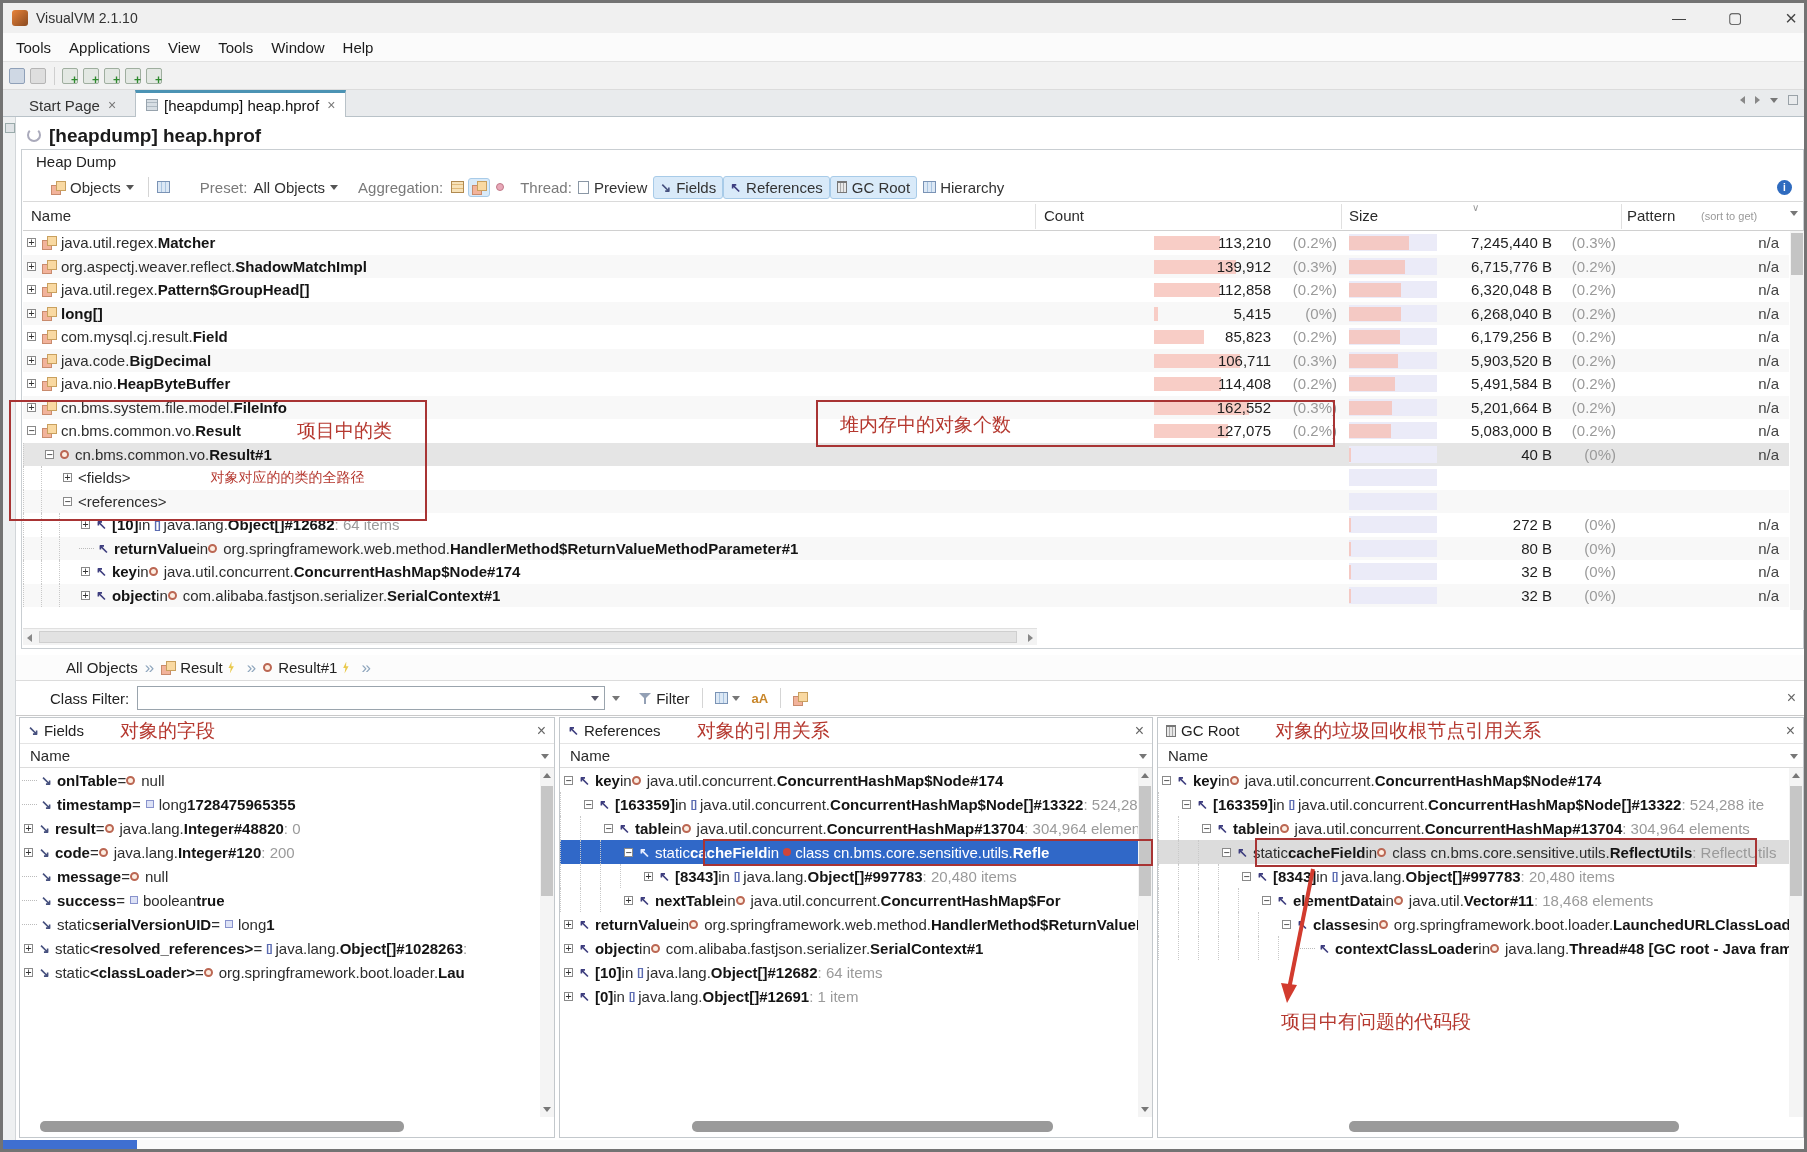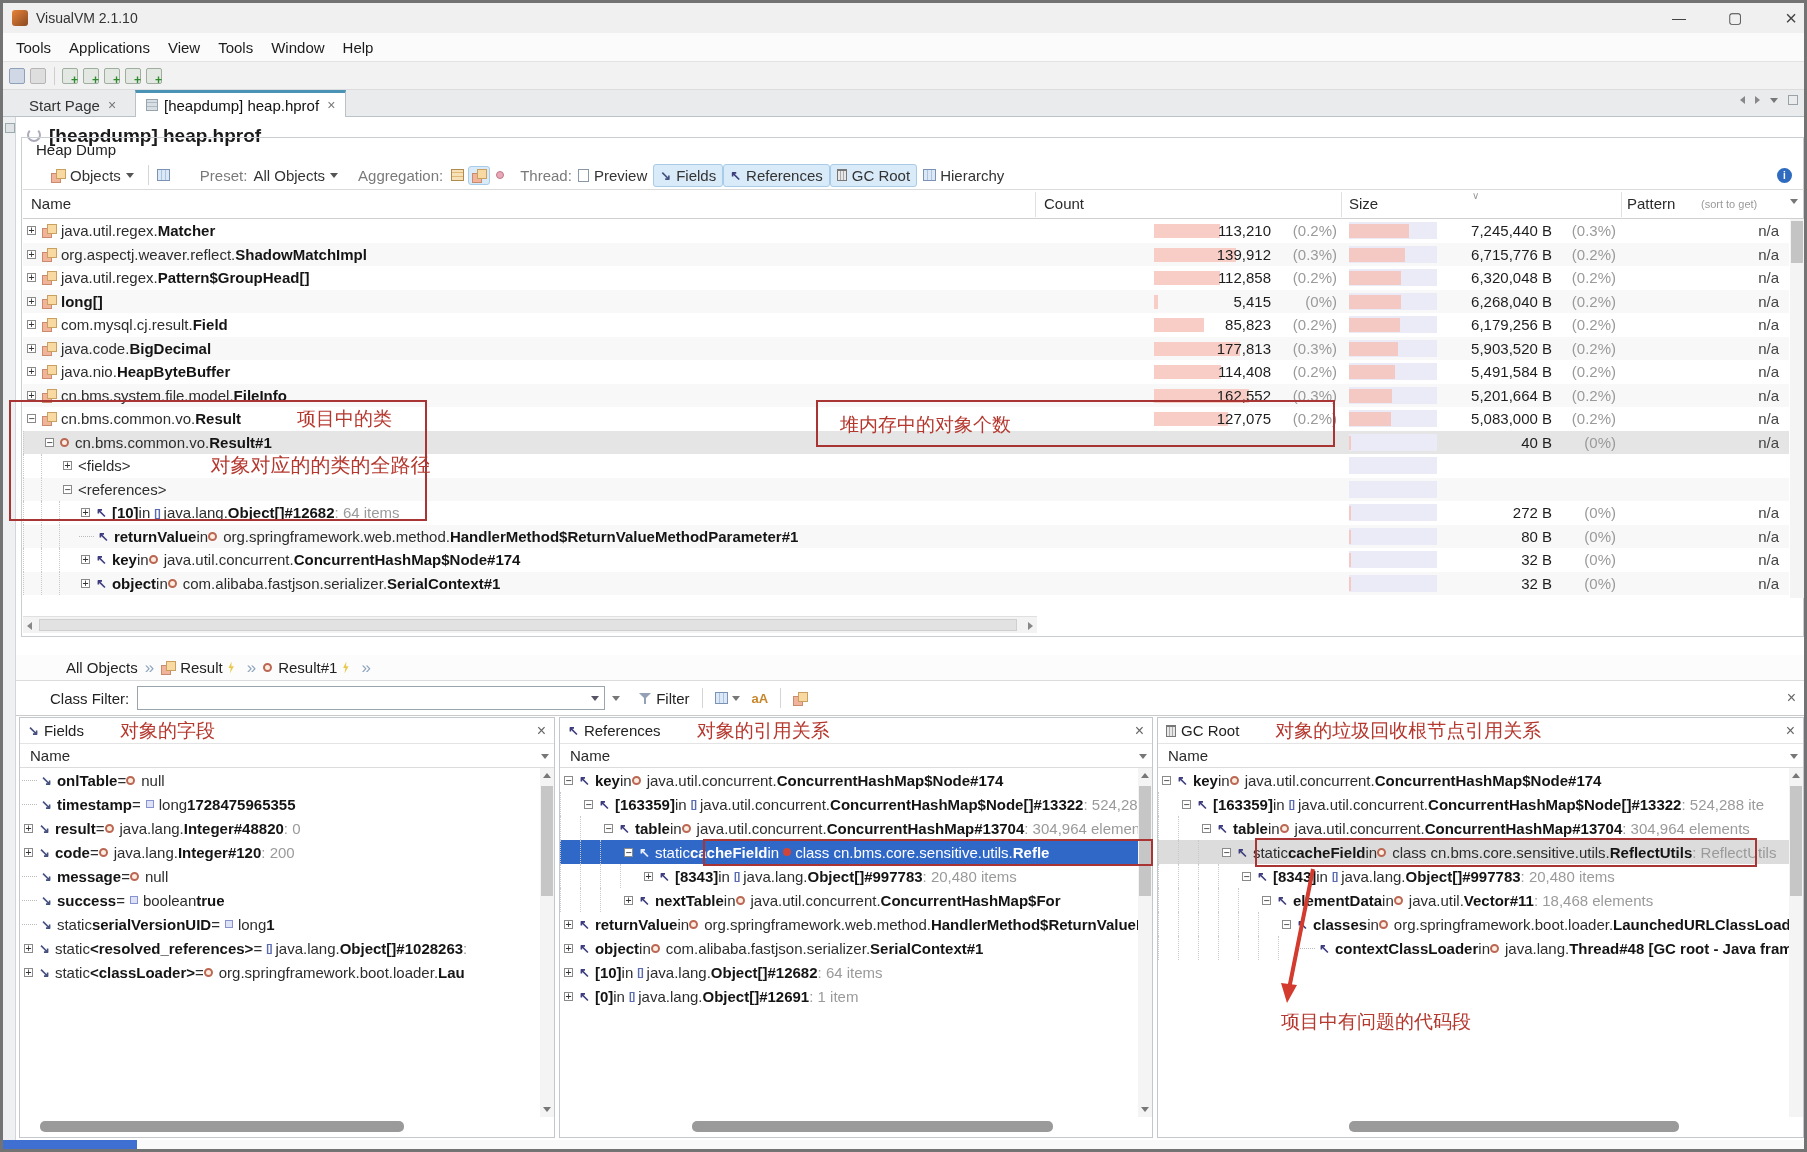--- a/index.html
+++ b/index.html
@@ -35,21 +35,21 @@
 
   #leftstrip { position:absolute; left:0; top:114px; width:13px; height:1023px; background:#eef0f1; border-right:1px solid #d2d6d9; }
   #leftstrip::before { content:""; position:absolute; left:2px; top:6px; width:8px; height:8px; border:1px solid #9aa; background:#dfe3e6; }
 
   #content { position:absolute; left:13px; top:114px; width:1794px; height:1023px; background:#fff; }
   
 
   #heading { position:absolute; left:33px; top:8px; font-size:19px; font-weight:bold; color:#1a1a1a; }
   #spinner { position:absolute; left:11px; top:11px; width:14px; height:14px; border:2px solid #aab; border-top-color:transparent; border-radius:50%; }
 
-  #groupbox { position:absolute; left:5px; top:20px; width:1783px; height:500px; border:1px solid #c9ced2; }
+  #groupbox { position:absolute; left:5px; top:32px; width:1783px; height:500px; border:1px solid #c9ced2; }
   #hd-label { position:absolute; left:14px; top:3px; font-size:15px; color:#222; }
   #hd-toolbar { position:absolute; left:1px; top:23px; width:1781px; height:29px; border-bottom:1px solid #dadada; display:flex; align-items:center; font-size:15px; color:#333; }
   .tb-lab { color:#7a7a7a; }
   .tb-btn { display:flex; align-items:center; padding:2px 6px; border-radius:3px; }
   .tb-btn.on { background:#d9eaf9; border:1px solid #a8cbe8; }
   .caret { width:0; height:0; border-left:4px solid transparent; border-right:4px solid transparent; border-top:5px solid #555; margin-left:5px; }
   .vsep { width:1px; height:20px; background:#d5d5d5; margin:0 8px; }
   .ic-class { position:relative; width:14px; height:13px; flex:none; margin-right:5px; display:inline-block; }
   .ic-class::before { content:""; position:absolute; left:0; top:4px; width:8px; height:8px; background:#f2b39b; border:1px solid #c98b6d; }
   .ic-class::after { content:""; position:absolute; left:5px; top:0; width:8px; height:8px; background:#f9d9a2; border:1px solid #c9a05e; }
@@ -356,21 +356,21 @@
           <div class="mrow alt" style="top: 117.5px;">
             <div class="nm">
               <span class="exp" style="margin-left: 4px;">+</span>
               <span class="ic-class"></span>
               <span class="sn">java.code.</span>
               <span class="sb">BigDecimal</span>
             </div>
             <div class="strack"></div>
             <div class="cbar" style="width: 86px;"></div>
             <div class="sbarx" style="width: 49px;"></div>
-            <div class="cval">177,813</div>
+            <div class="cval">106,711</div>
             <div class="cpct">(0.3%)</div>
             <div class="sval">5,903,520 B</div>
             <div class="spct">(0.2%)</div>
             <div class="rval">n/a</div>
           </div>
           <div class="mrow" style="top: 141px;">
             <div class="nm">
               <span class="exp" style="margin-left: 4px;">+</span>
               <span class="ic-class"></span>
               <span class="sn">java.nio.</span>
@@ -431,21 +431,21 @@
             <div class="sval">40 B</div>
             <div class="spct">(0%)</div>
             <div class="rval">n/a</div>
           </div>
           <div class="mrow" style="top: 235px;">
             <div class="nm">
               <span class="gd"></span>
               <span class="gd"></span>
               <span class="exp" style="margin-left: 4px;">+</span>
               <span class="sn">&lt;fields&gt;</span>
-              <span class="note" style="margin-left: 80px; font-size: 20px;">对象对应的的类的全路径</span>
+              <span class="note" style="margin-left: 80px; font-size: 14px;">对象对应的的类的全路径</span>
             </div>
             <div class="strack"></div>
           </div>
           <div class="mrow alt" style="top: 258.5px;">
             <div class="nm">
               <span class="gd"></span>
               <span class="gd"></span>
               <span class="exp" style="margin-left: 4px;">−</span>
               <span class="sn">&lt;references&gt;</span>
             </div>

